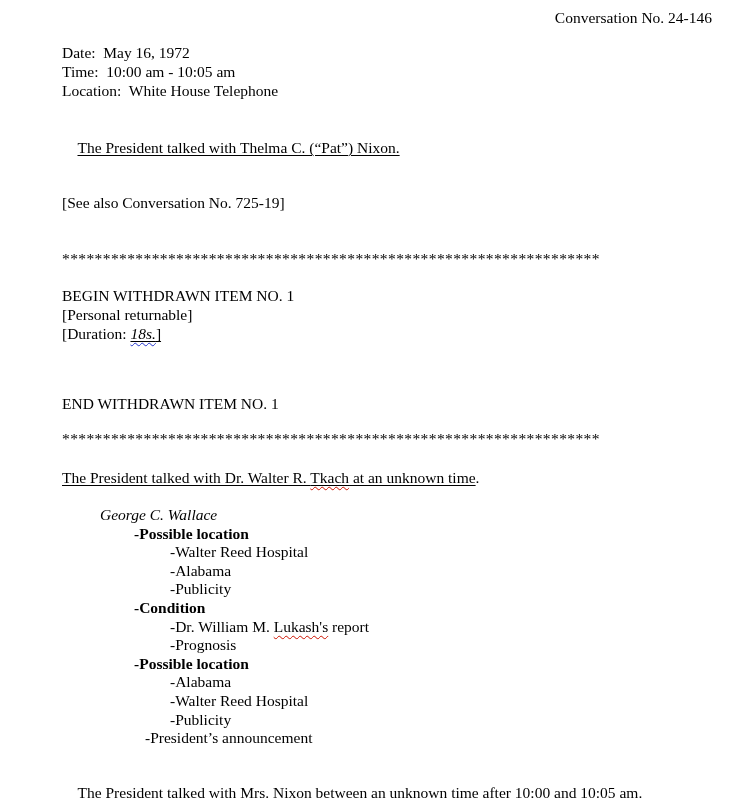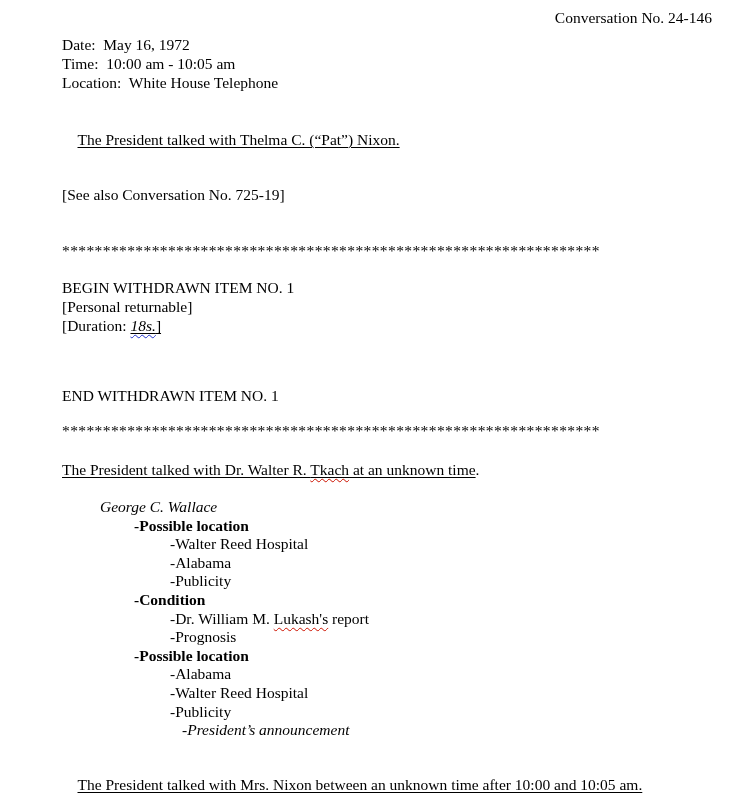--- a/index.html
+++ b/index.html
@@ -29,22 +29,22 @@
     text-decoration-style:wavy;
     text-decoration-color:#2233cc;
     text-decoration-thickness:1px;
     text-decoration-skip-ink:none;
     text-underline-offset:3px;
     font-style:italic;
   }
   .indent-1{margin-left:38px;font-style:italic;}
   .indent-2{margin-left:72px;font-weight:bold;}
   .indent-3{margin-left:108px;}
-  .indent-4{margin-left:120px;font-style:italic;}
-  .meta{margin-top:8px;}
+  .indent-4{margin-left:83px;}
+  .meta{margin-top:16px;}
   .participants{margin-top:19px;}
   .see-also{margin-top:17px;}
   .sep1{margin-top:37px;letter-spacing:0.4px;}
   .sep2{margin-top:16px;letter-spacing:0.4px;}
   .begin-block{margin-top:18px;}
   .end-line{margin-top:51px;}
   .tkach-heading{margin-top:20px;}
   .outline .line{line-height:18.6px;}
   .outline1{margin-top:19px;}
   .mrs-heading{margin-top:16px;}

